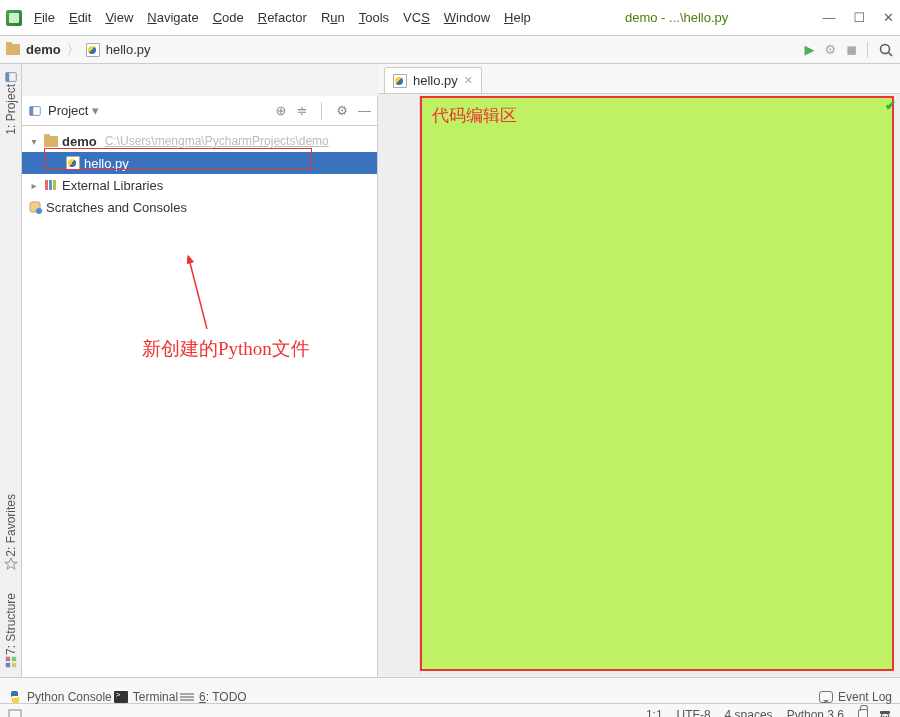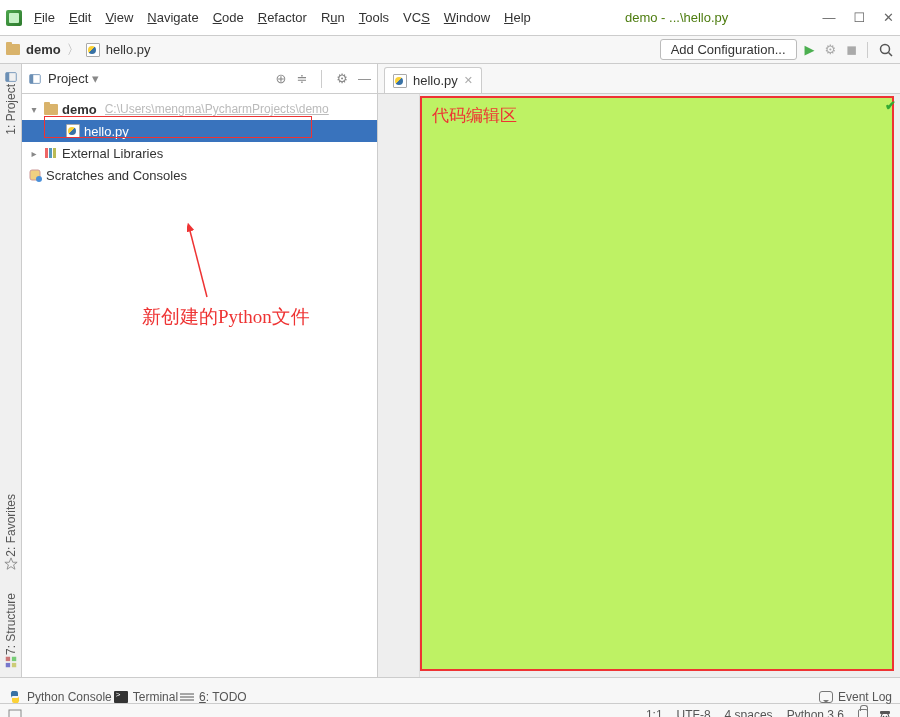--- a/index.html
+++ b/index.html
@@ -30,21 +30,21 @@
 .tbaricons { display:flex; gap:10px; color:#aaa; align-items:center; }
 .runicon { color:#4caf50; }
 
 
 .main { display:flex; height: calc(717px - 28px - 28px - 26px - 22px); position: relative; }
 
 .leftgutter { width: 22px; background:#f0f0f0; border-right:1px solid #ccc; display:flex; flex-direction:column; align-items:center; padding-top:6px; gap:14px;}
 .vlabel { writing-mode: vertical-rl; transform: rotate(180deg); font-size:12px; color:#555; white-space:nowrap; }
 .vicon { width:14px; height:14px; }
 
-.projectpane { width: 356px; background:#fff; border-right:1px solid #ccc; display:flex; flex-direction:column; }
+.projectpane { width: 356px; background:#fff; border-right:1px solid #ccc; display:flex; flex-direction:column;margin-top:32px; }
 .projheader { height:30px; display:flex; align-items:center; border-bottom:1px solid #ccc; padding:0 6px; gap:6px; }
 .projheader .grow { flex:1; }
 .projheader .dropdown::after { content:" ▾"; color:#888; }
 .projheader .hdricons { display:flex; gap:10px; color:#888; align-items:center; }
 .projheader .divider { width:1px; height:18px; background:#ccc; margin:0 4px; }
 
 .tree { flex:1; padding: 4px 0; font-size:13px; position:relative; }
 .treerow { display:flex; align-items:center; height:22px; padding-left:6px; gap:4px; white-space:nowrap; }
 .treerow .arrow { width:12px; color:#888; font-size:10px; text-align:center; }
 .treerow .arrow.open::before { content:"▾"; }
@@ -123,21 +123,20 @@
 
 <div class="toolbar">
   <div class="crumb">
     <div class="foldericon"></div>
     <b>demo</b>
     <span class="sep">〉</span>
     <div class="pyfileicon"></div>
     <span>hello.py</span>
   </div>
   <div class="spacer"></div>
-  <div class="addconf">Add Configuration...</div>
   <div class="tbaricons">
     <span class="runicon">▶</span>
     <span>⚙</span>
     <span>◼</span>
     <span style="width:1px;height:16px;background:#ccc;"></span>
     <span style="color:#555;">
       <svg width="16" height="16" viewBox="0 0 16 16">
           <circle cx="7" cy="7" r="4.5" fill="none" stroke="#555" stroke-width="1.5"></circle>
           <line x1="10.5" y1="10.5" x2="14" y2="14" stroke="#555" stroke-width="1.5"></line>
         </svg>

